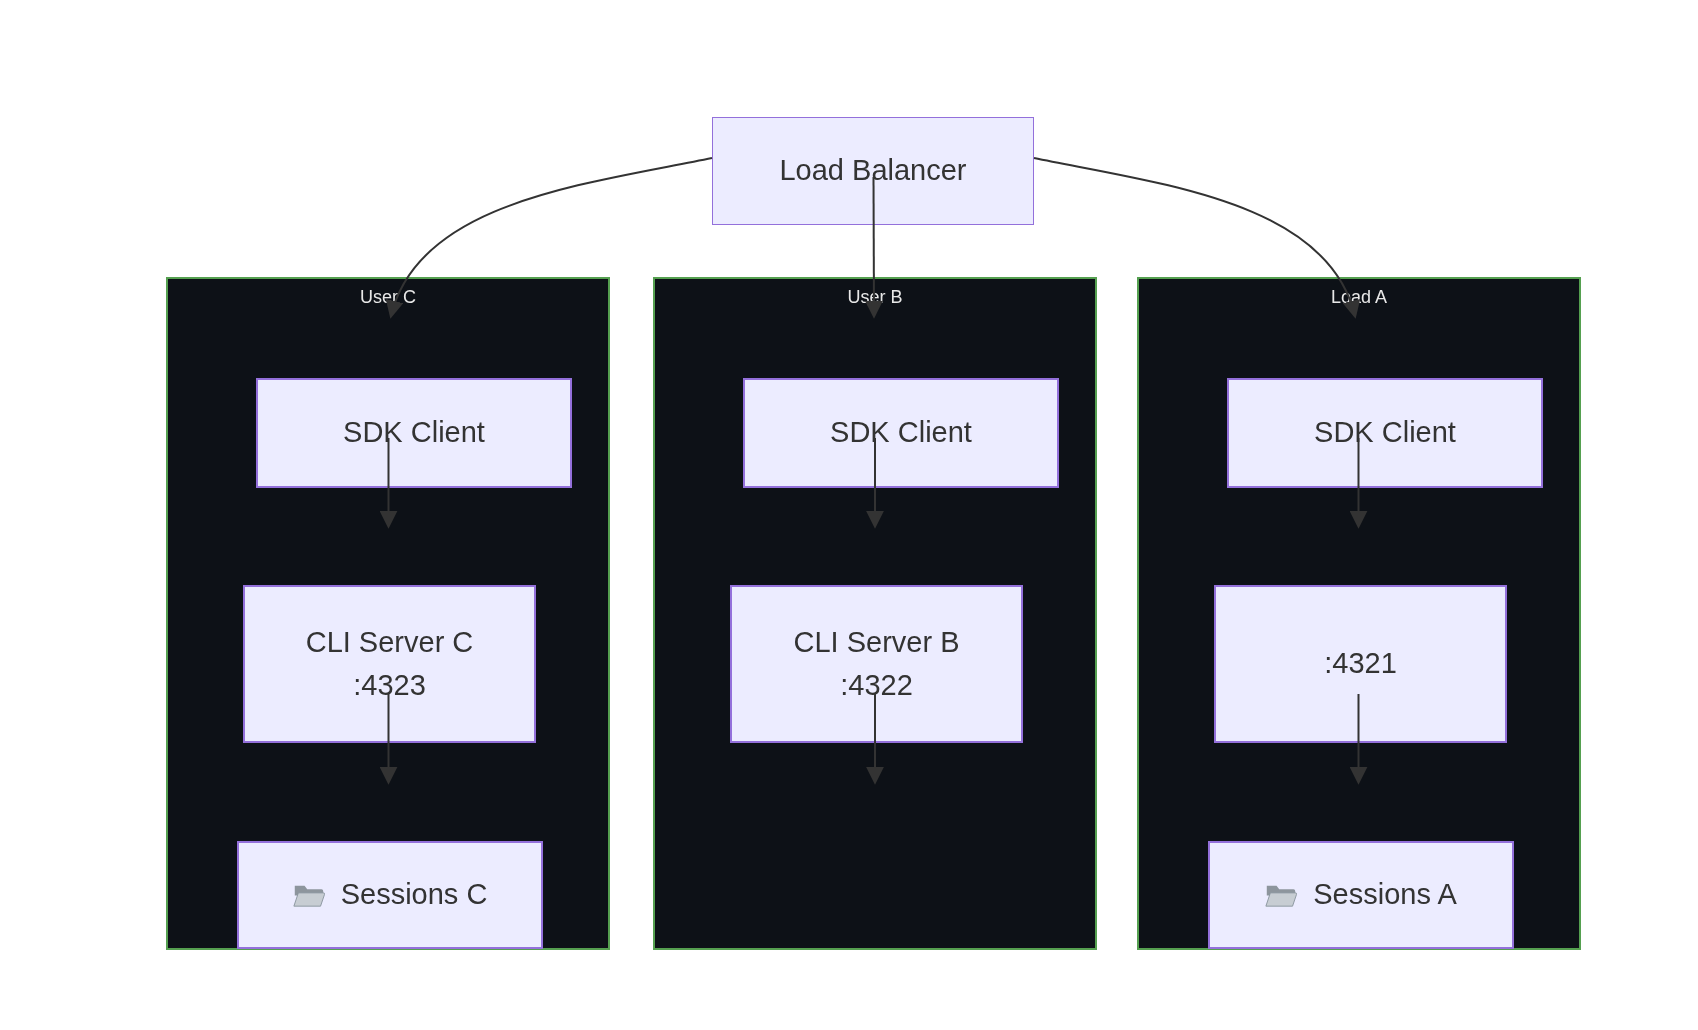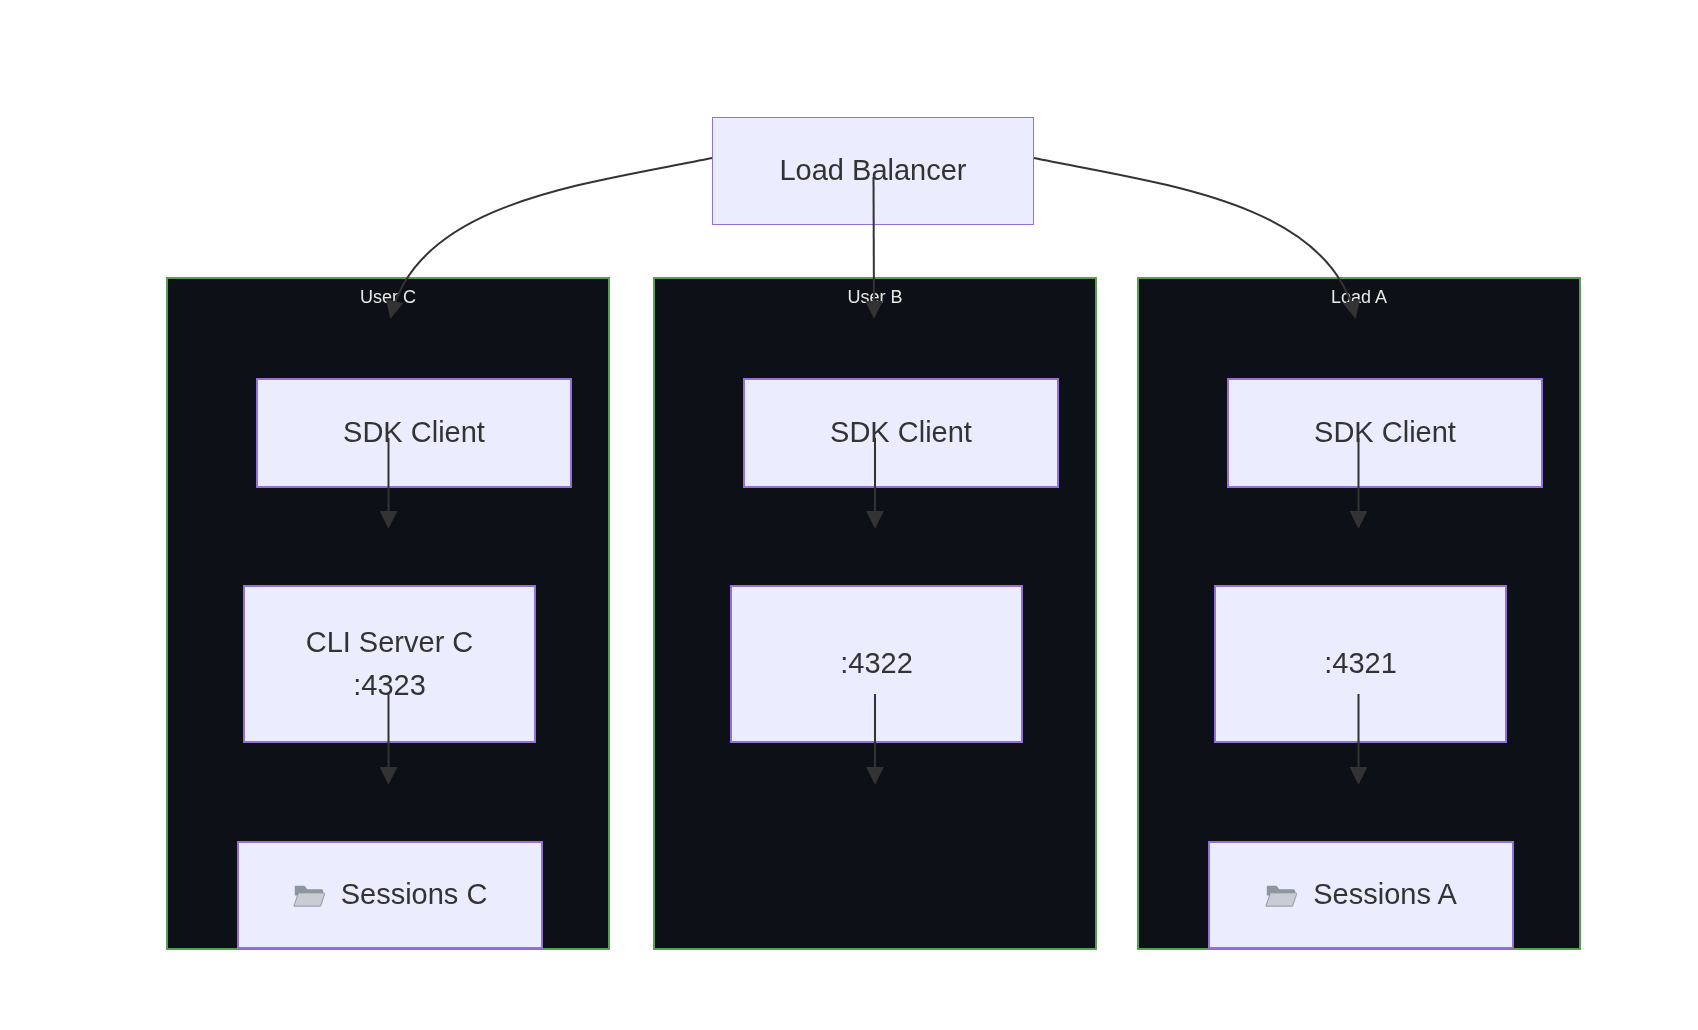--- a/index.html
+++ b/index.html
@@ -81,20 +81,21 @@
       <span>Sessions C</span>
     </div>
   </section>
 
   <section class="group" style="left:653px">
     <div class="group-label">User B</div>
     <div class="node sdk">
       <span>SDK Client</span>
     </div>
     <div class="node cli">
+      <span>CLI Server B</span>
       <span>:4322</span>
     </div>
   </section>
 
   <section class="group" style="left:1137px">
     <div class="group-label">Load A</div>
     <div class="node sdk">
       <span>SDK Client</span>
     </div>
     <div class="node cli">

